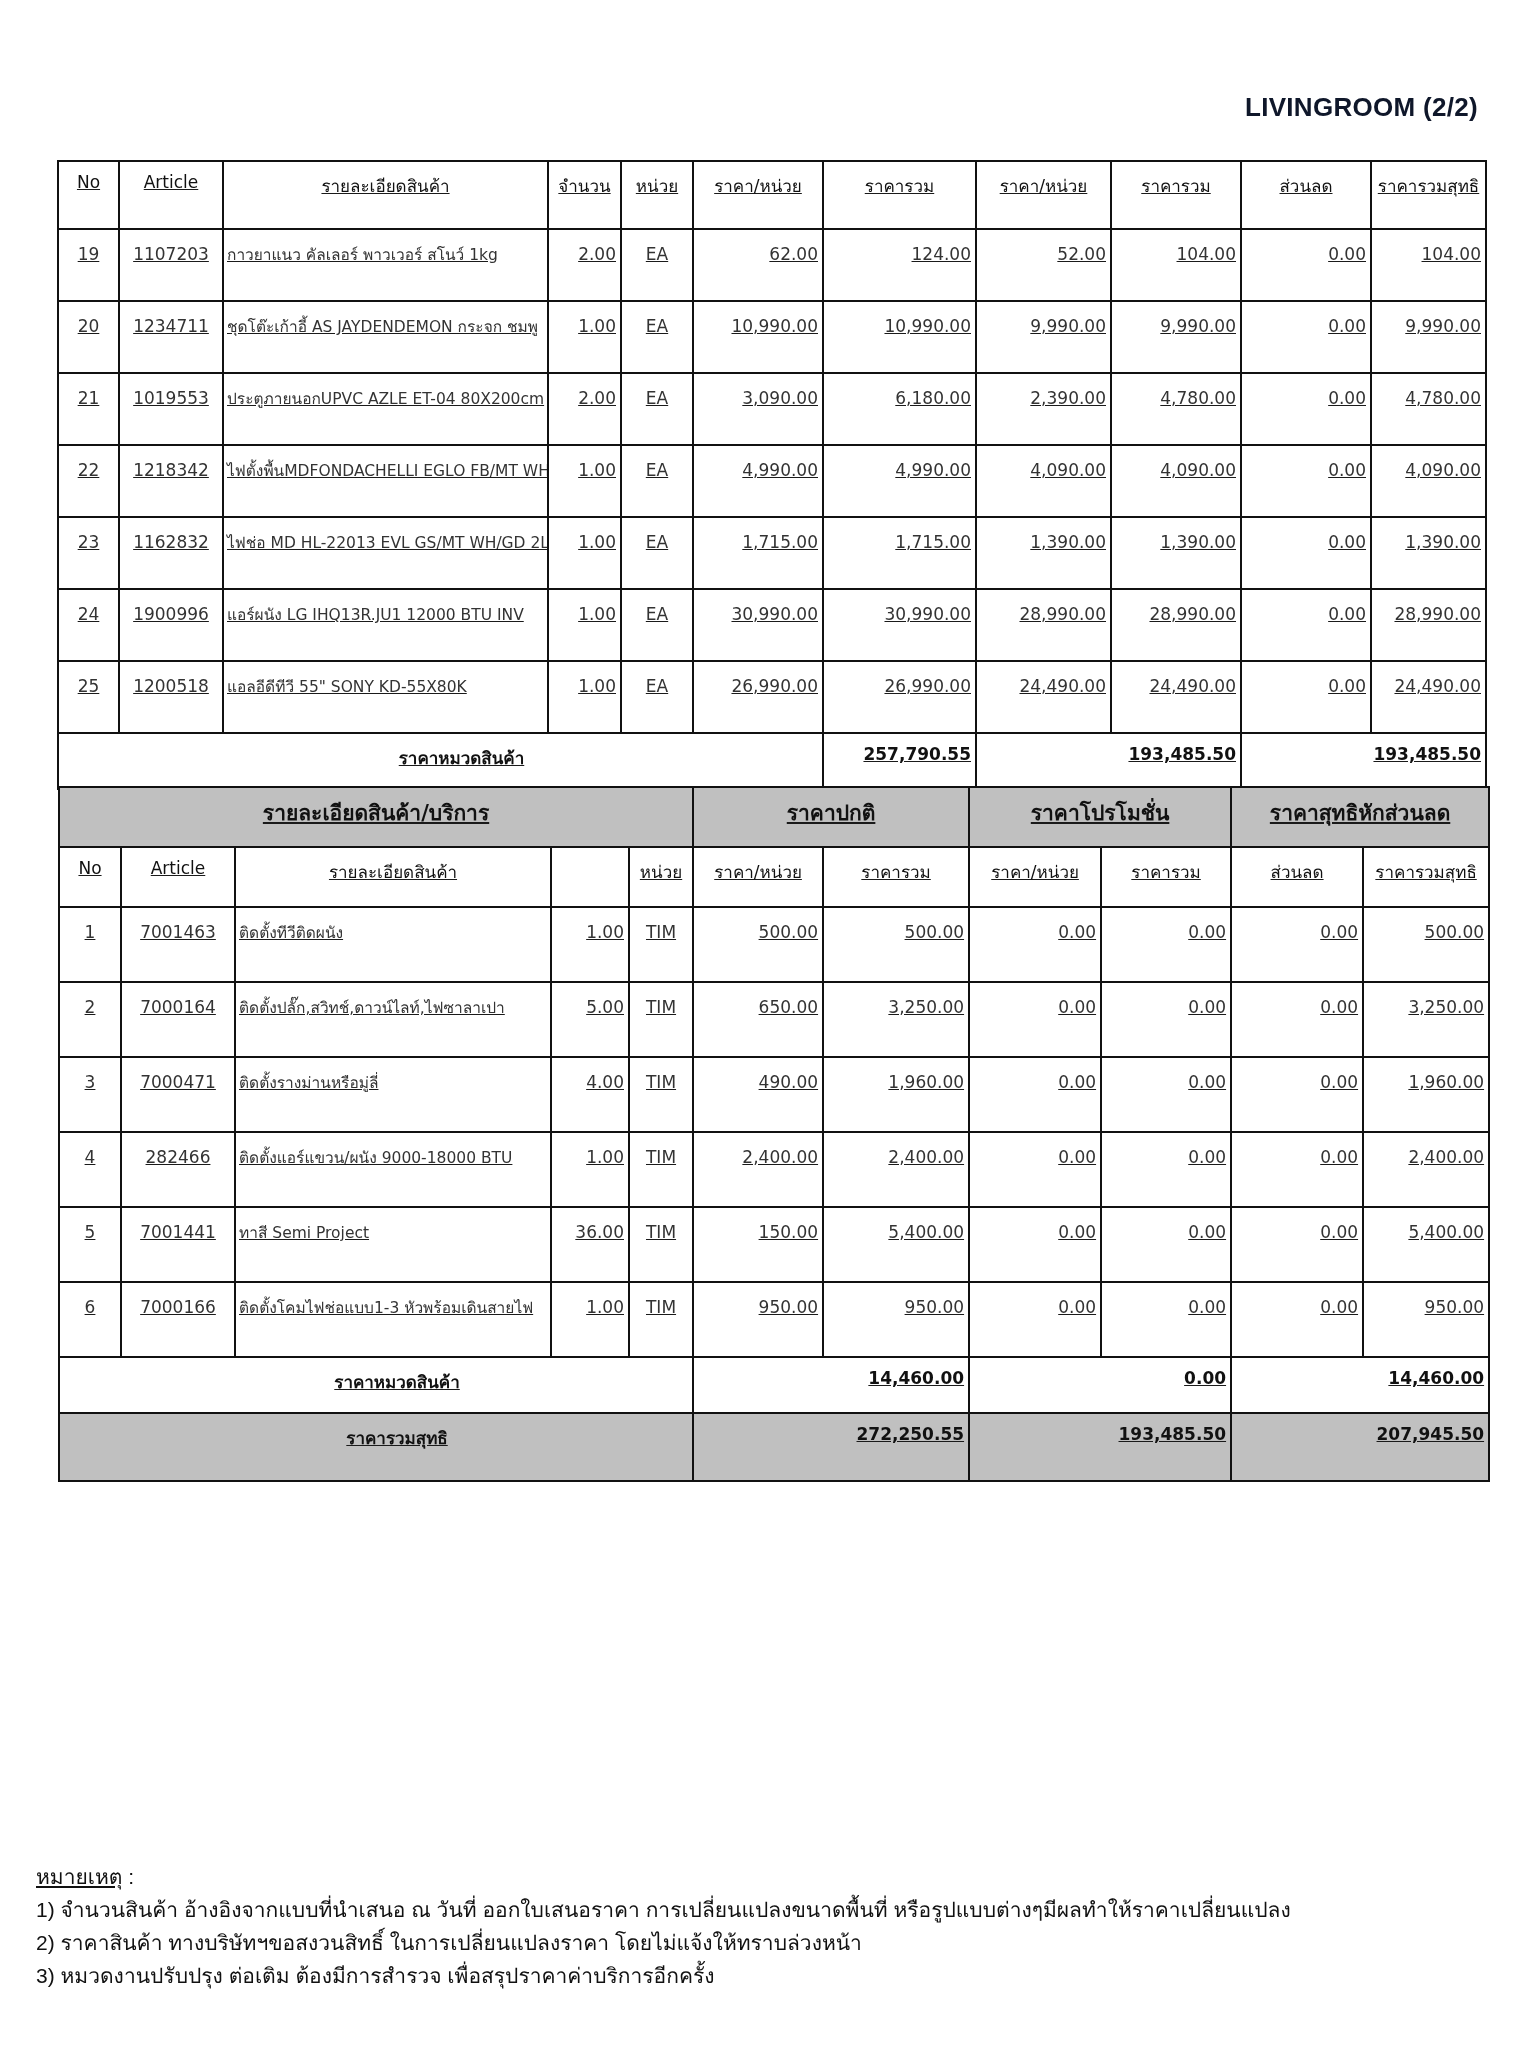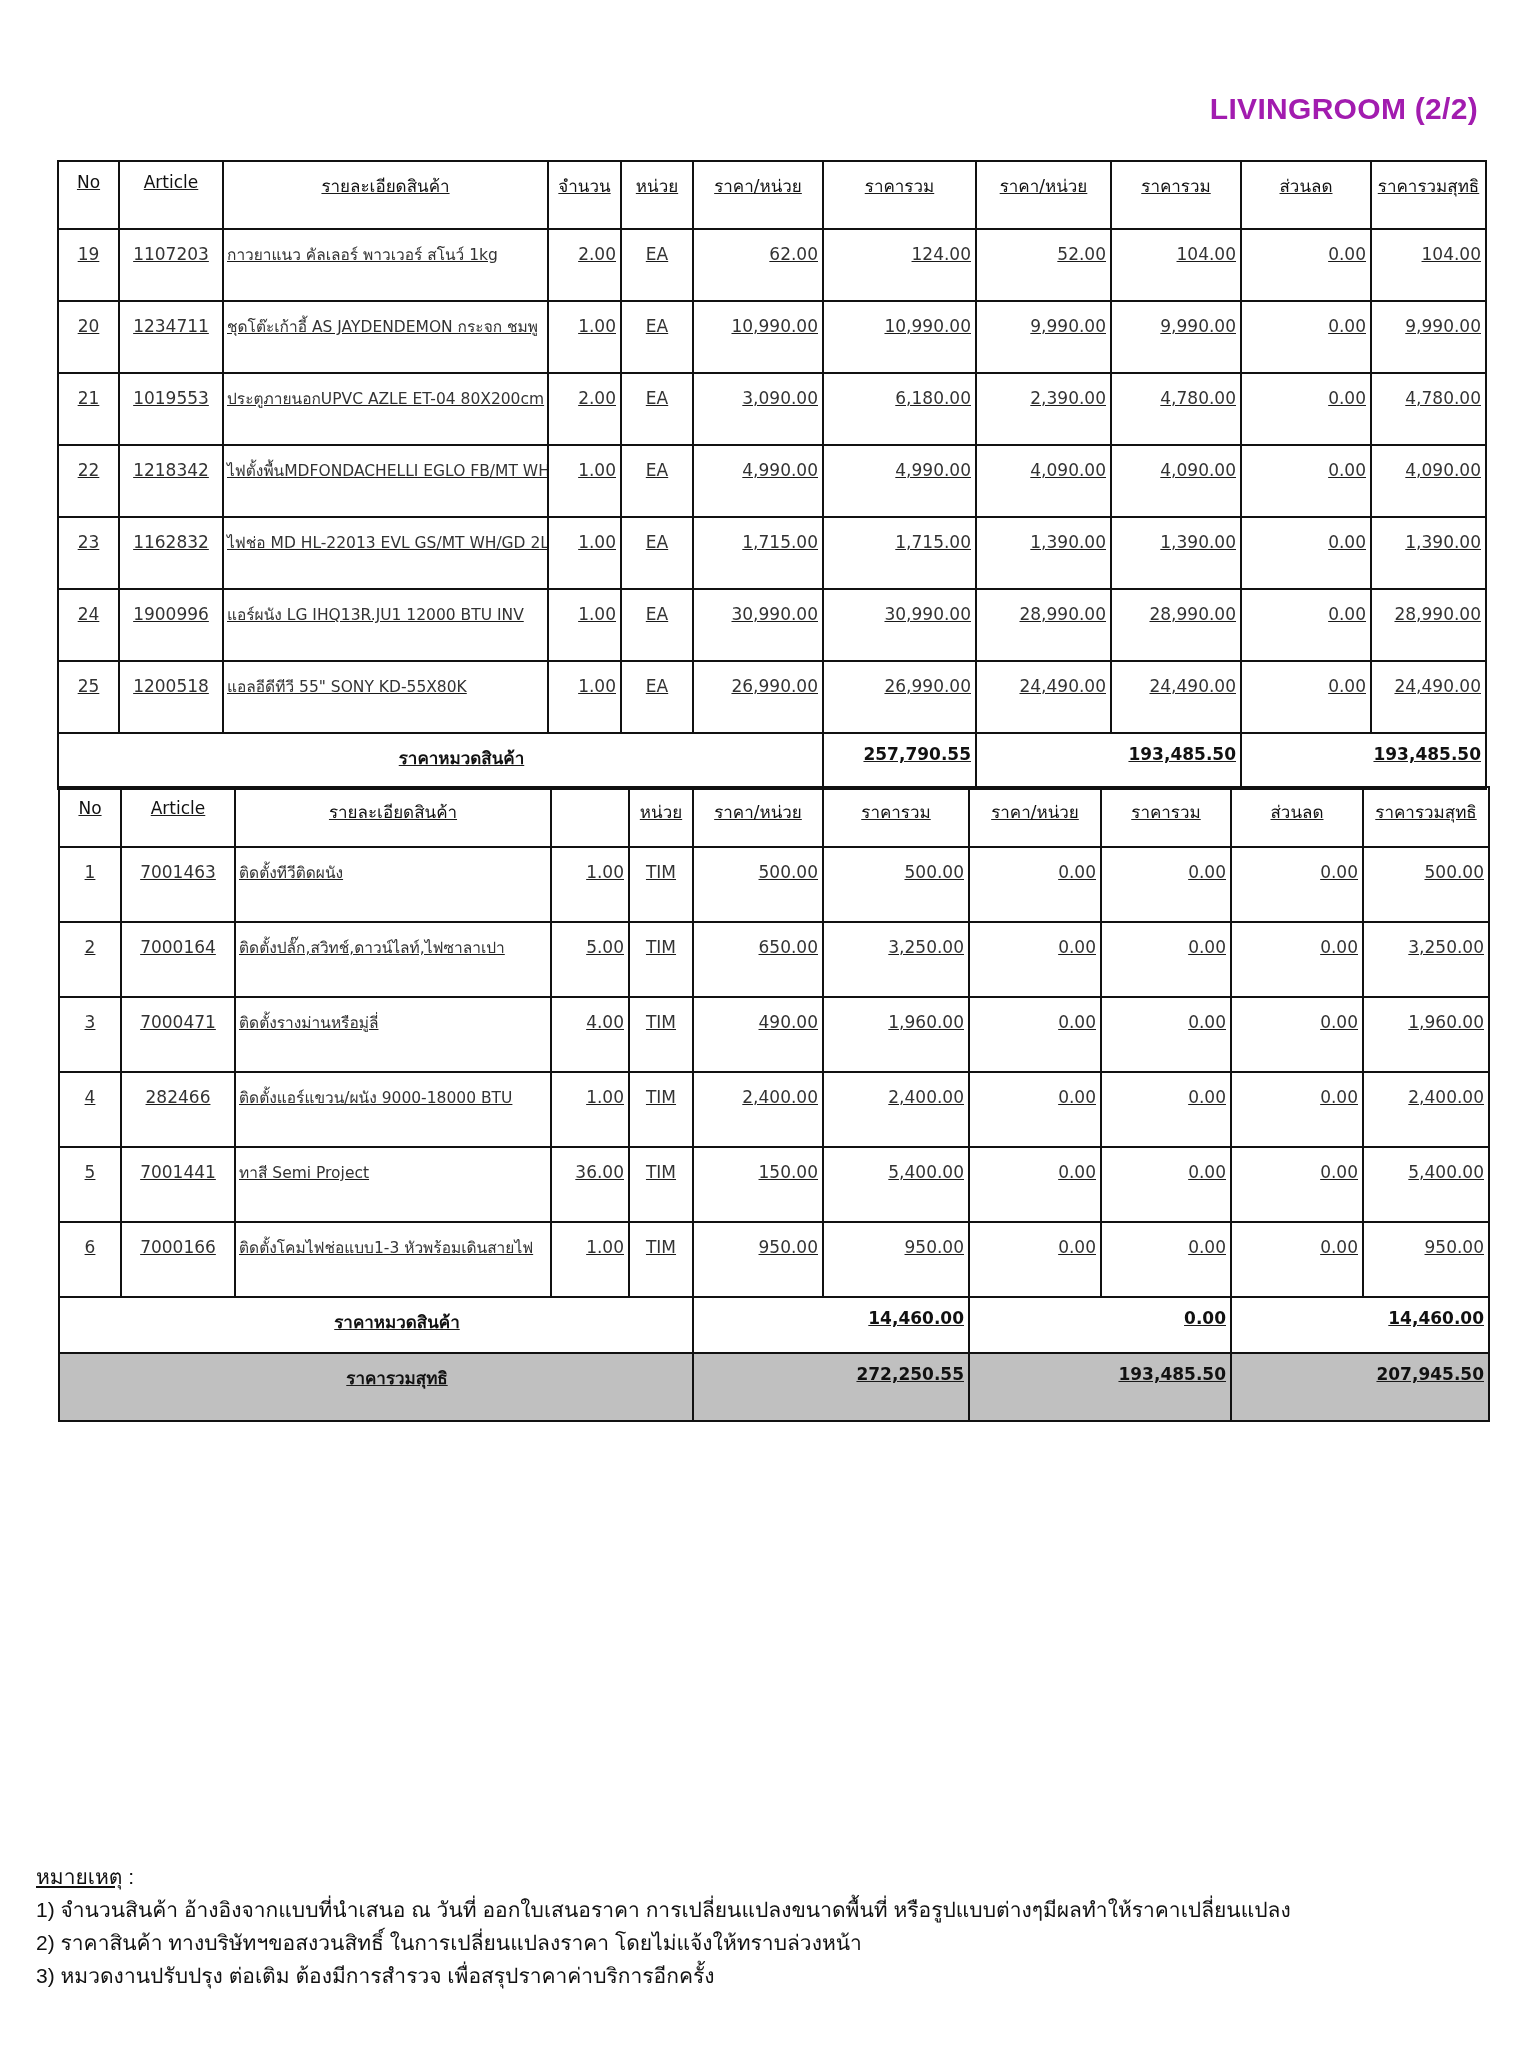--- a/index.html
+++ b/index.html
@@ -1,19 +1,19 @@
 <!DOCTYPE html>
 <html><head>
 <meta charset="utf-8">
 <style>
   html, body { margin: 0; padding: 0; background: #ffffff; }
   body { width: 1536px; height: 2048px; position: relative; overflow: hidden;
          font-family: "DejaVu Sans", sans-serif; color: #1a1a1a; }
   .title { position: absolute; top: 92px; right: 58px; font-family: "Liberation Sans", sans-serif;
-           font-weight: bold; font-size: 30px; color: #a21caf; letter-spacing: 0.3px; margin-left: 44px; }
+           font-weight: bold; font-size: 26px; color: #0f172a; letter-spacing: 0.3px; margin-left: 44px; }
   table { position: absolute; border-collapse: collapse; table-layout: fixed; text-decoration: underline; }
   td, th { border: 2px solid #111; padding: 0 5px; overflow: hidden; white-space: nowrap;
            font-weight: normal; vertical-align: top; }
   .t1 { left: 57px; top: 160px; width: 1428px; }
   .t2 { left: 58px; top: 786px; width: 1430px; }
   th { font-size: 17px; padding-top: 10px; text-align: center; color: #111; }
   td { font-size: 17px; padding-top: 14px; color: #333; }
   td.num { text-align: right; padding-right: 4px; }
   td.ctr { text-align: center; }
   td.desc { font-size: 15.5px; padding-top: 12px; padding-left: 3px; }
@@ -175,20 +175,26 @@
       <col style="width:78px">
     <col style="width:64px">
       <col style="width:130px">
       <col style="width:146px">
       <col style="width:132px">
     <col style="width:130px">
       <col style="width:132px">
       <col style="width:126px">
   </colgroup>
   <thead>
+    <tr class="grp">
+      <th colspan="5">รายละเอียดสินค้า/บริการ</th>
+      <th colspan="2">ราคาปกติ</th>
+      <th colspan="2">ราคาโปรโมชั่น</th>
+      <th colspan="2">ราคาสุทธิหักส่วนลด</th>
+    </tr>
     <tr class="hrow">
       <th>No</th>
       <th>Article</th>
       <th>รายละเอียดสินค้า</th>
       <th></th>
       <th>หน่วย</th>
       <th>ราคา/หน่วย</th>
       <th>ราคารวม</th>
       <th>ราคา/หน่วย</th>
       <th>ราคารวม</th>

